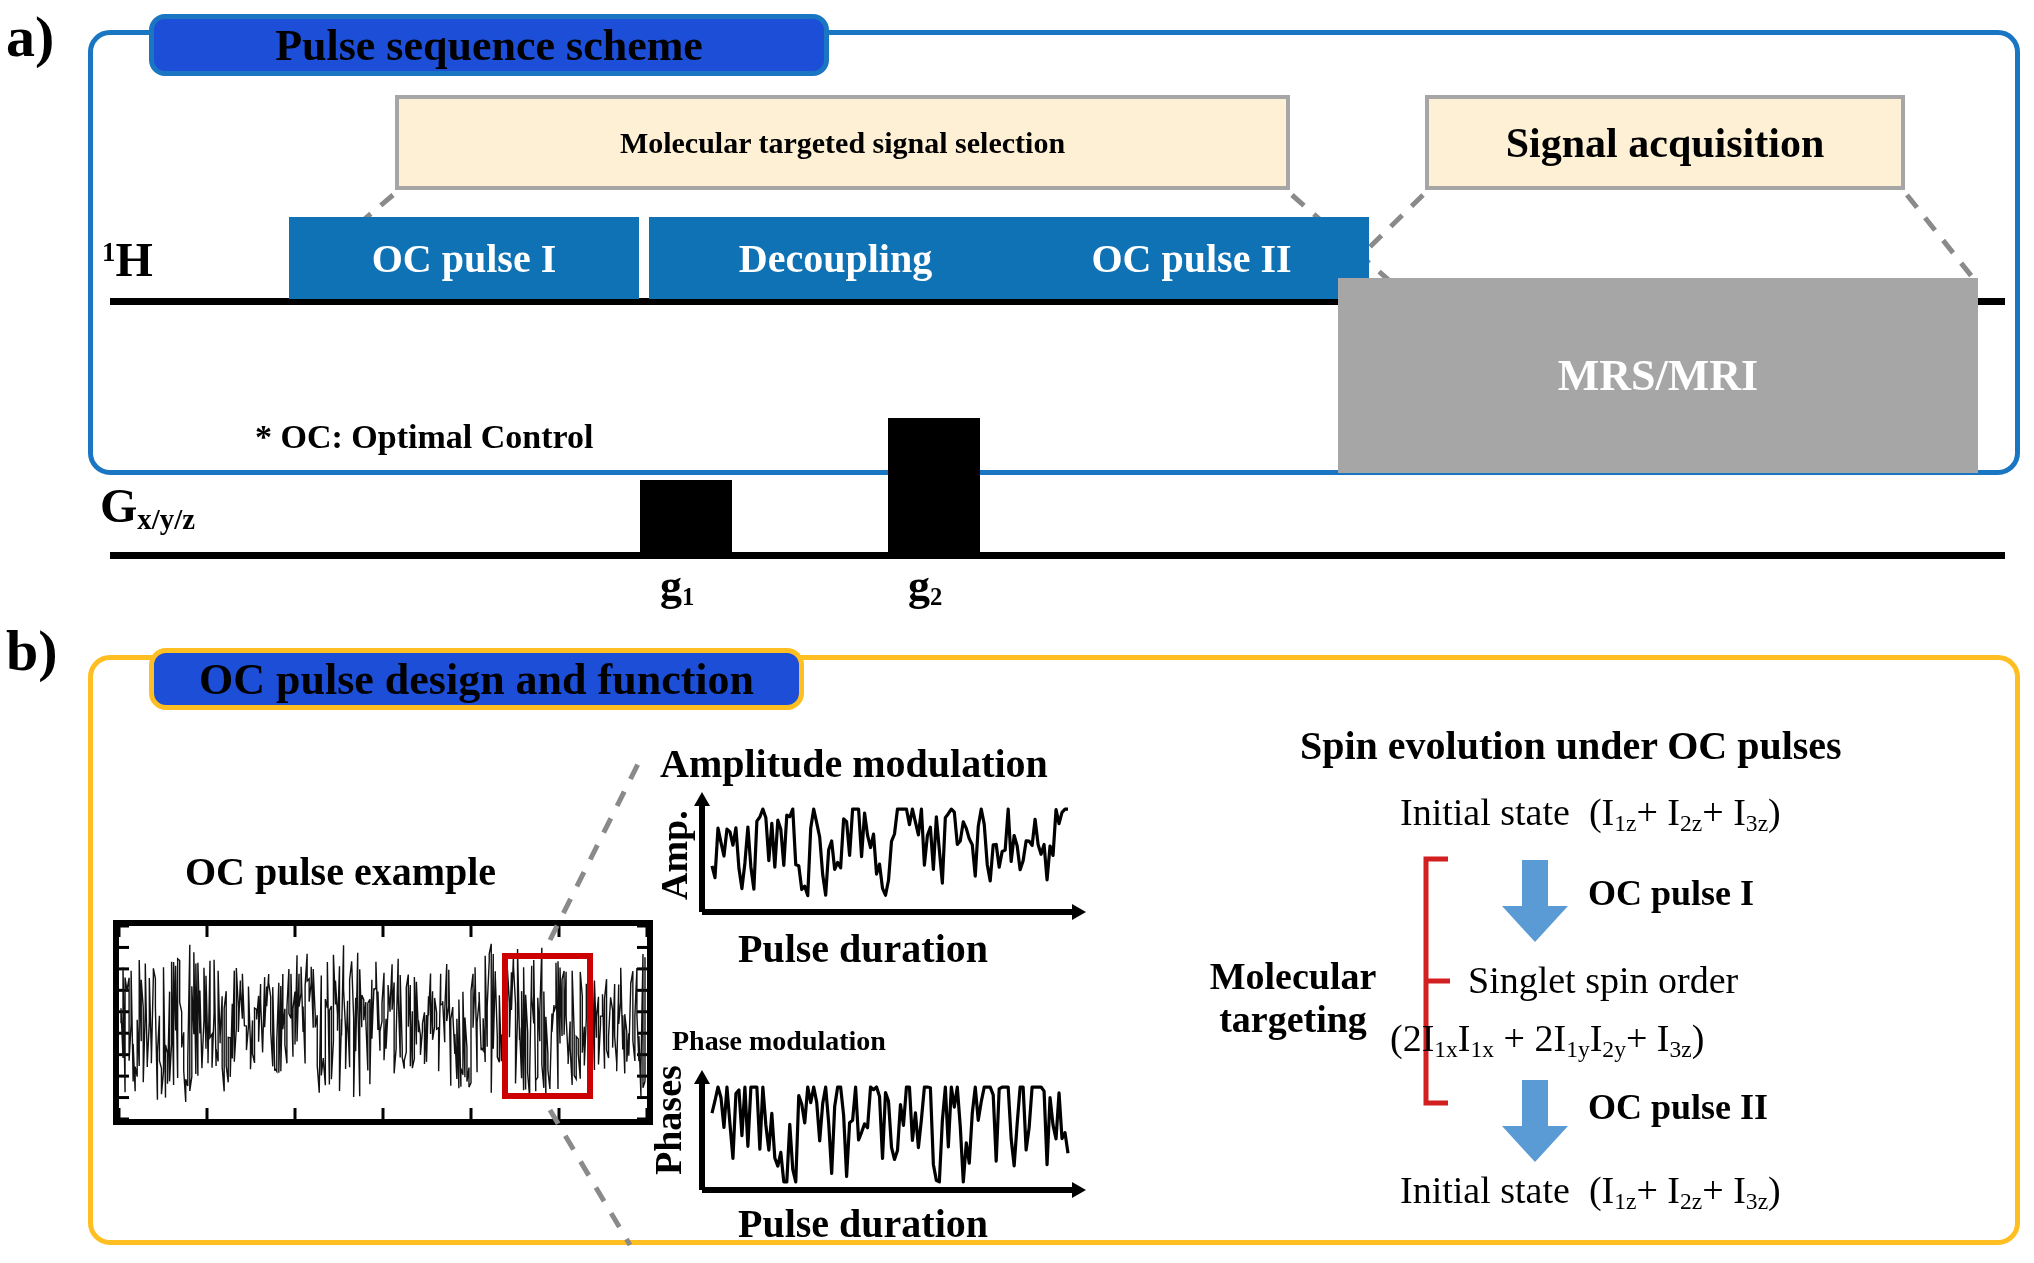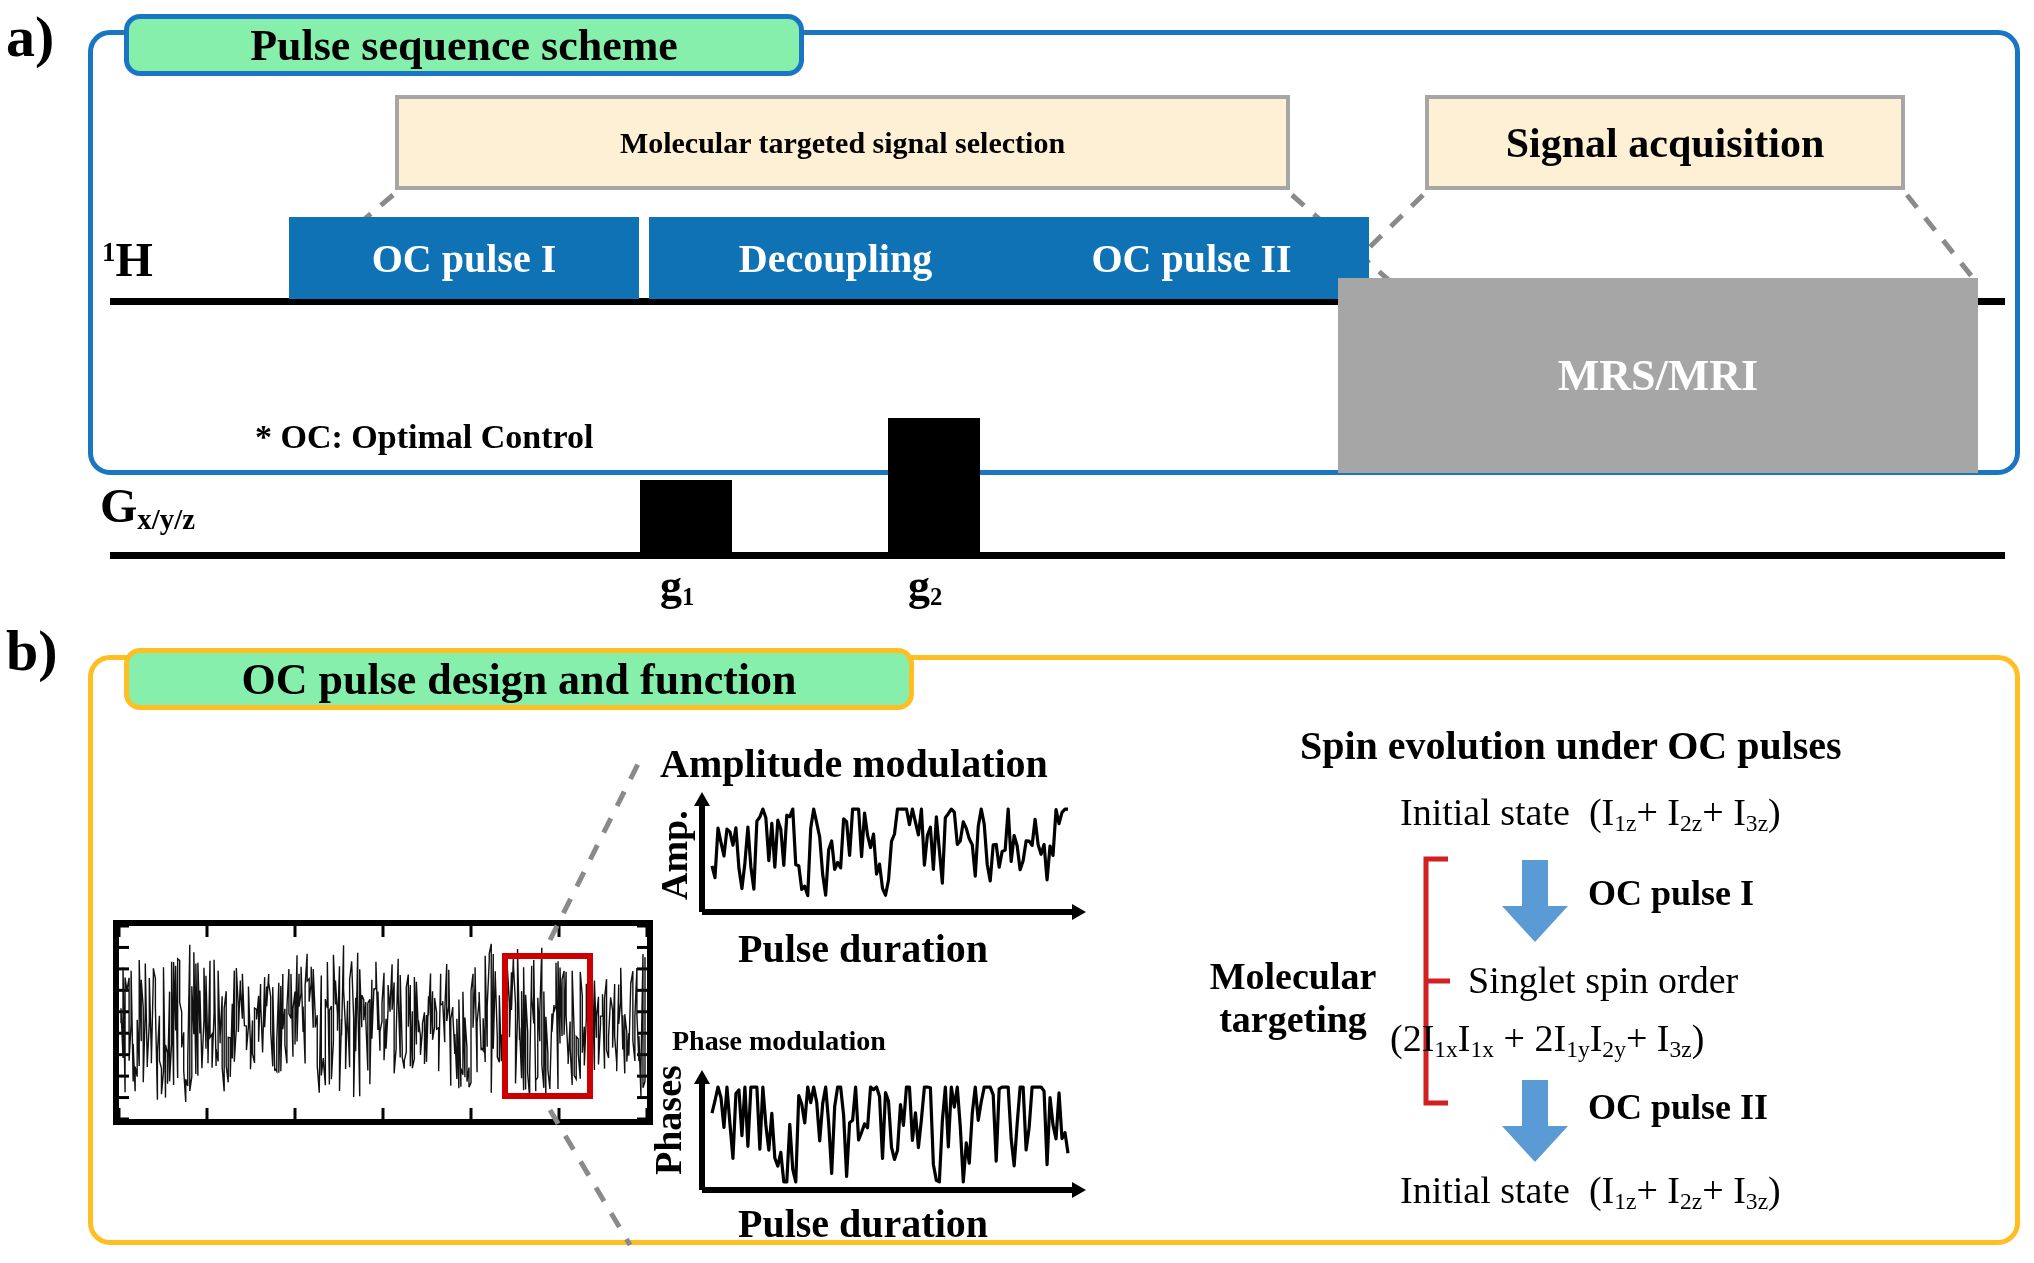--- a/index.html
+++ b/index.html
@@ -24,29 +24,30 @@
   
   .panel-frame {
     border-radius: 22px;
     background: transparent;
   }
   .frame-blue   { border: 5px solid #1A76C2; }
   .frame-orange { border: 5px solid #FFBE22; }
 
   
   .title-chip {
-    background: #86efac;
+    background: #1d4ed8;
     display: flex;
     align-items: center;
     justify-content: center;
     border-radius: 16px;
     font-weight: bold;
     color: #000;
     white-space: nowrap;
     padding: 0 22px;
+    margin-left: 25px;
   }
   .chip-blue   { border: 5px solid #1A76C2; }
   .chip-orange { border: 5px solid #FFBE22; }
 
   
   .cream-box {
     background: #FDF0D5;
     border: 4px solid #A6A6A6;
     display: flex;
     align-items: center;
@@ -167,22 +168,23 @@
     <span>g</span><sub>1</sub>
   </div>
   <div class="abs chan-label" style="left:908px; top:560px; font-size:44px;">
     <span>g</span><sub>2</sub>
   </div>
 
   <div class="abs panel-letter" style="left:6px; top:622px;">b)</div>
 
   <div class="abs panel-frame frame-orange" style="left:88px; top:655px; width:1932px; height:590px;"></div>
 
-  <div class="abs title-chip chip-orange" style="left:124px; top:648px; width:790px; height:62px; font-size:44px;">OC pulse design and function</div>
-
+  <div class="abs title-chip chip-orange" style="left:124px; top:648px; width:655px; height:62px; font-size:44px;border-radius:17px;">OC pulse design and function</div>
+
+  <div class="abs cap-bold" style="left:185px; top:848px; font-size:40px;">OC pulse example</div>
 
   <svg class="abs" id="oc-example-plot" style="left:113px; top:920px; width:540px; height:205px;" viewBox="0 0 540 205" preserveAspectRatio="none">
     <rect x="3" y="3" width="534" height="199" fill="#ffffff" stroke="#000" stroke-width="6"></rect>
     <g id="oc-ticks" stroke="#000" stroke-width="3">
         <line x1="6" y1="6" x2="6" y2="17"></line>
         <line x1="6" y1="199" x2="6" y2="188"></line>
         <line x1="94" y1="6" x2="94" y2="17"></line>
         <line x1="94" y1="199" x2="94" y2="188"></line>
         <line x1="182" y1="6" x2="182" y2="17"></line>
         <line x1="182" y1="199" x2="182" y2="188"></line>

